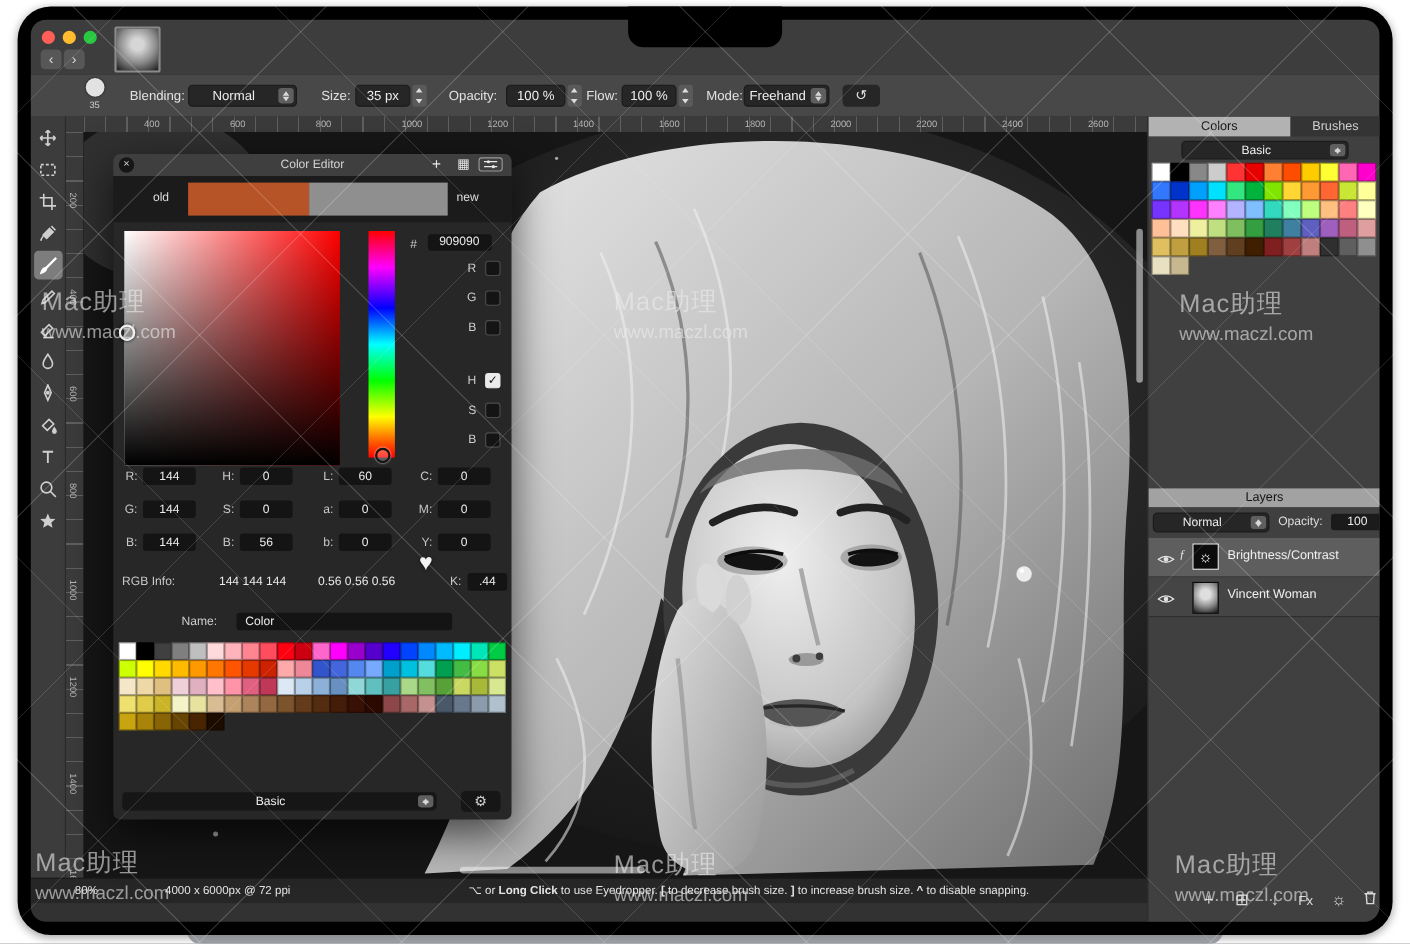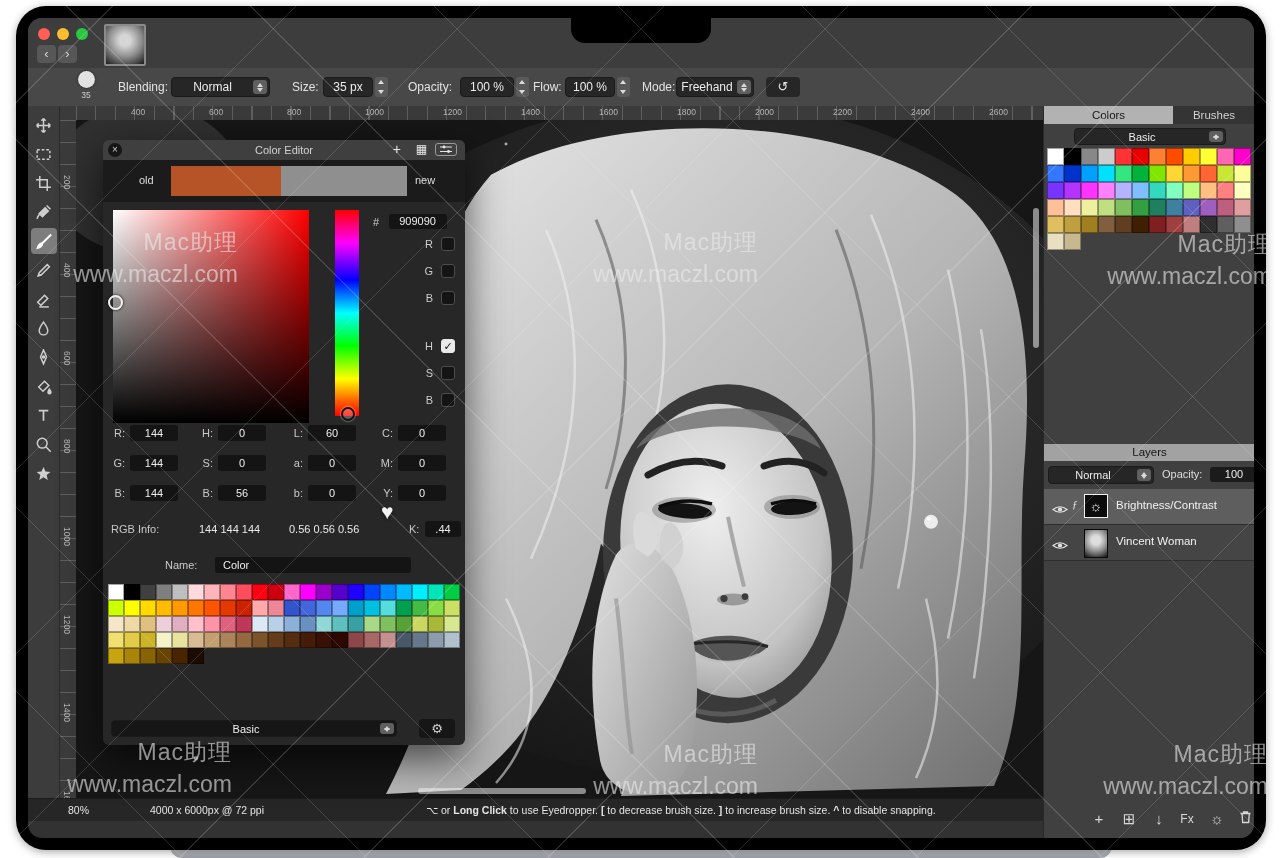--- a/index.html
+++ b/index.html
@@ -157,23 +157,23 @@
   .ce-bottom{position:absolute;left:0;bottom:3px;width:100%;height:24px;}
   .ce-preset{left:8px;top:2px;width:286px;height:17px;font-size:11px;background:#161616;}
   .gearbtn{position:absolute;left:316px;top:1px;width:36px;height:19px;background:#161616;border-radius:4px;
            color:#cfcfcf;font-size:13px;text-align:center;line-height:19px;}
 
   
   .wm-overlay{position:absolute;inset:0;z-index:99;pointer-events:none;
      background:
        repeating-linear-gradient(45deg,transparent 0 129px,rgba(255,255,255,.15) 129px 130px),
        repeating-linear-gradient(-45deg,transparent 0 129px,rgba(255,255,255,.15) 129px 130px);}
-  .wm{position:absolute;width:200px;text-align:right;color:rgba(235,235,235,.6);line-height:1.4;}
+  .wm{position:absolute;width:200px;text-align:left;color:rgba(235,235,235,.6);line-height:1.4;margin-top:32px;}
   .wm .l1{font-size:23px;letter-spacing:1px;display:block;}
-  .wm .l2{font-size:23px;display:block;}
+  .wm .l2{font-size:17px;display:block;}
   .wm1{left:38px;top:226px}.wm2{left:558px;top:226px}.wm3{left:1072px;top:228px}
   .wm4{left:32px;top:736px}.wm5{left:558px;top:738px}.wm6{left:1068px;top:738px}
 </style>
 </head>
 <body>
 
 <div class="hinge"></div>
 
 <div class="laptop">
   <div class="screen">

